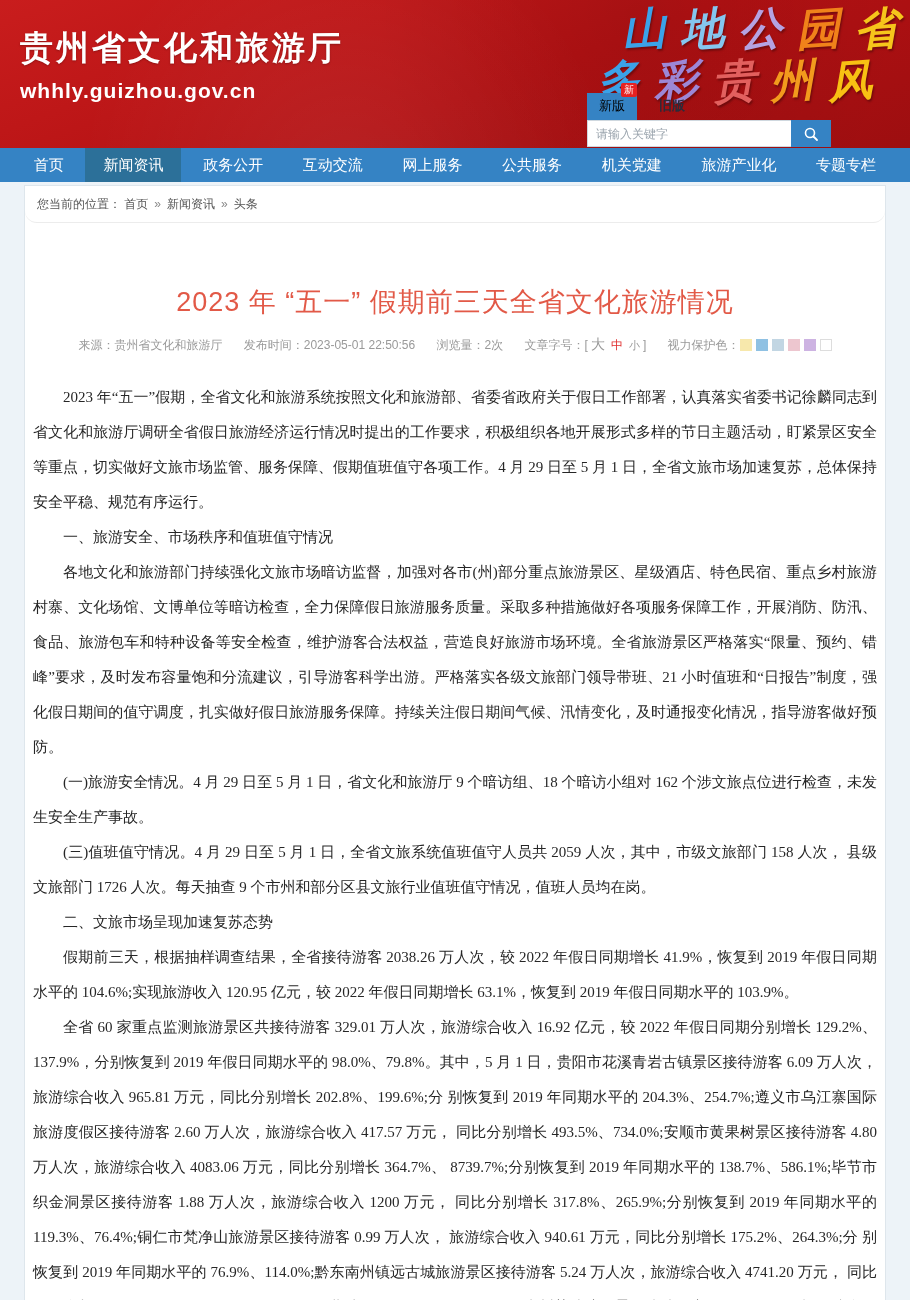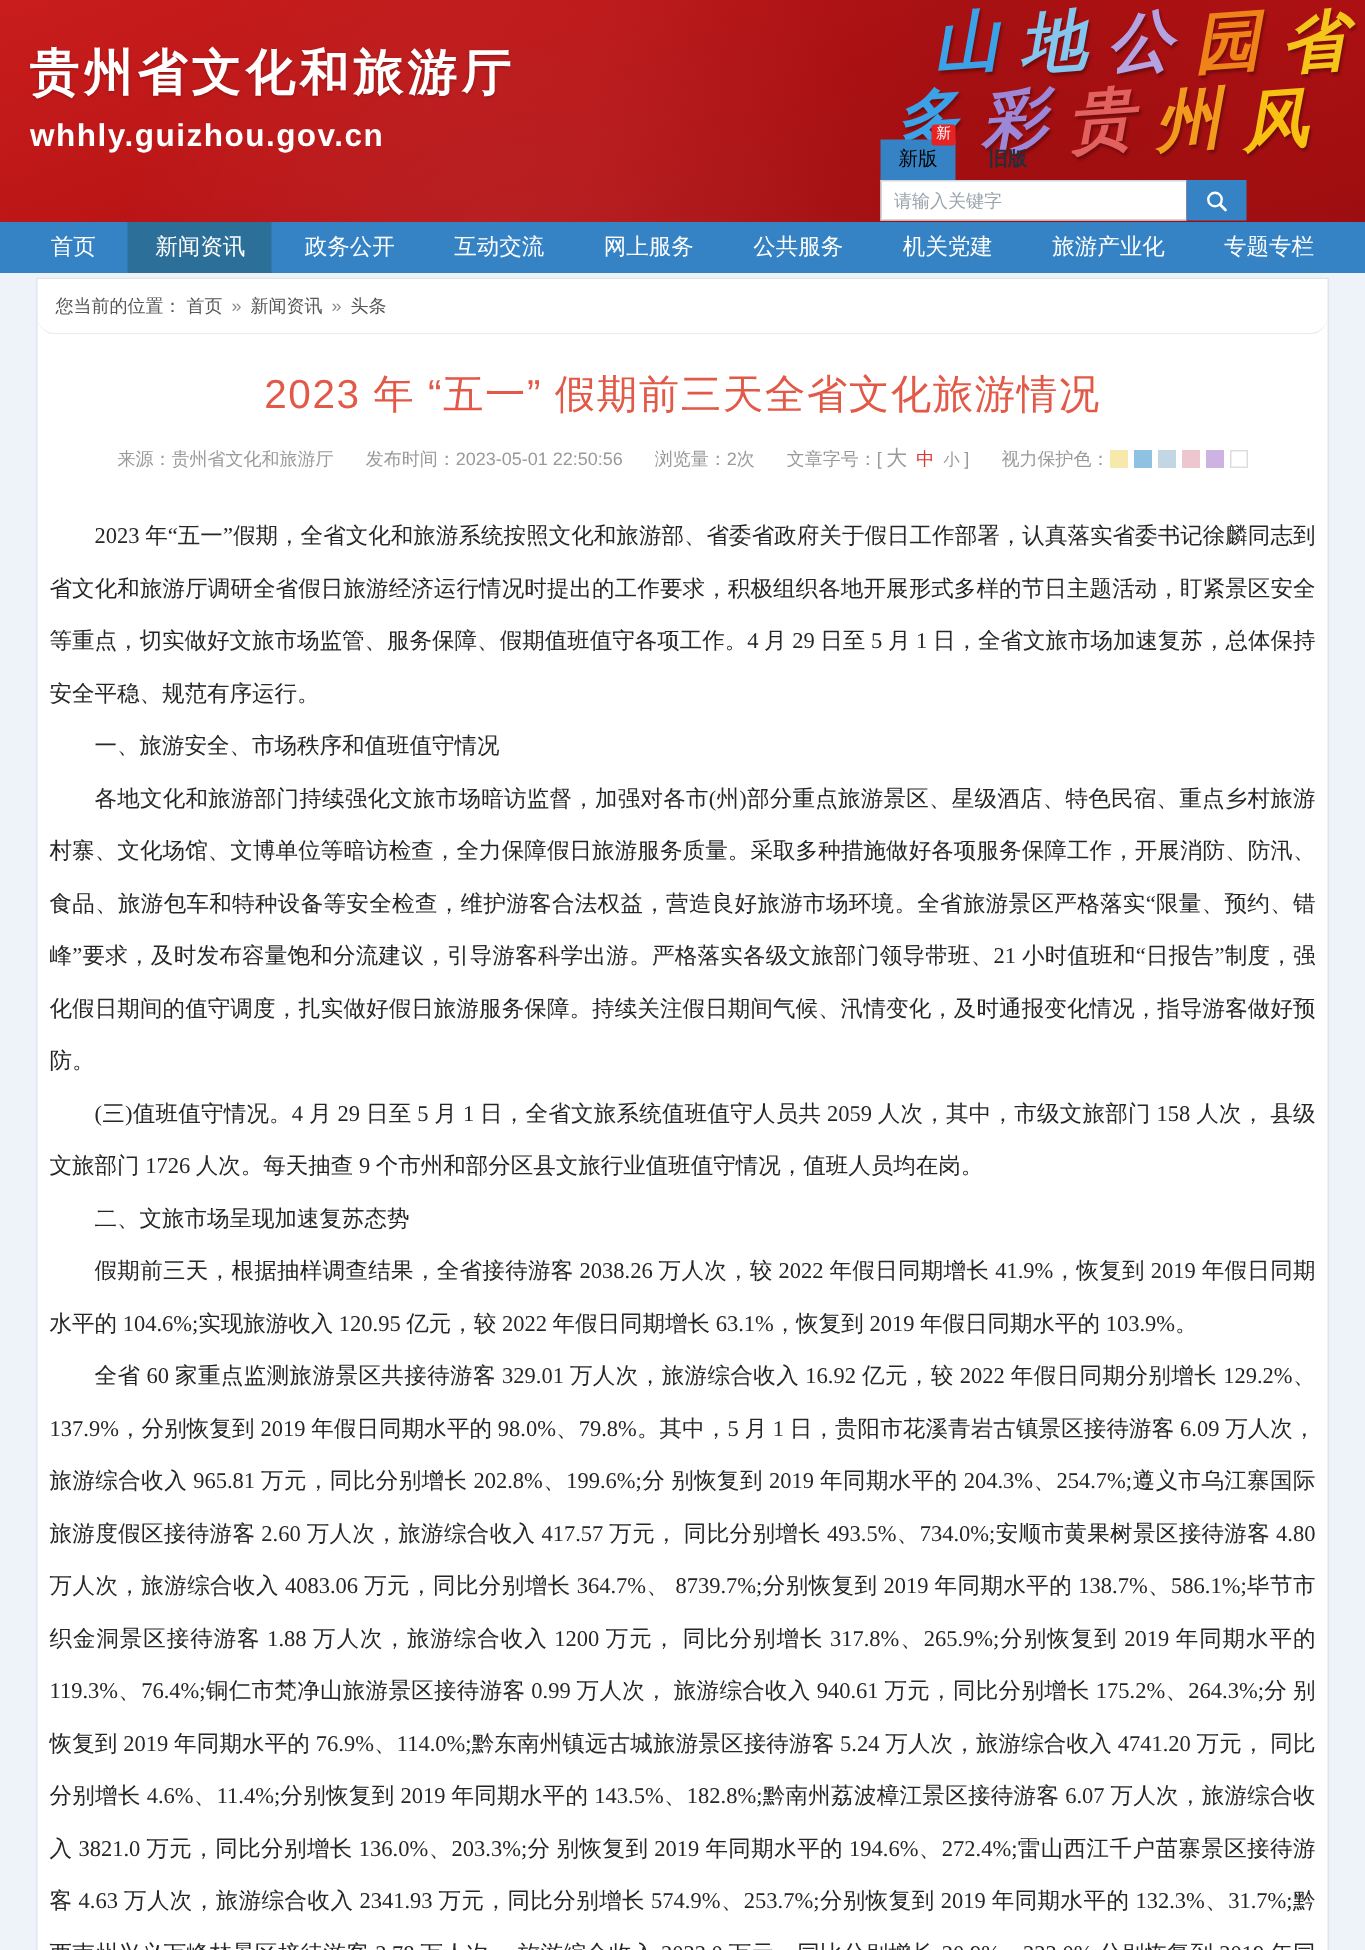--- a/index.html
+++ b/index.html
@@ -45,21 +45,21 @@
   .nav-item { color:#fff; font-size:15px; line-height:34px; padding:0 18px; cursor:pointer; white-space:nowrap; }
   .nav-item.active { background:#2c7099; }
   
   .page-body { padding:3px 24px 0; }
   .content-box { background:#fff; border:1px solid #dee6ec; min-height:1115px; }
   .breadcrumb { font-size:12px; color:#555; padding:10px 12px 9px; border-bottom:1px solid #ececec;border-radius:12px; }
   .breadcrumb .crumb { color:#555; cursor:pointer; }
   .breadcrumb .sep { color:#888; margin:0 6px; }
   .article { padding:22px 8px 30px; }
   .article-title { text-align:center; color:#e25947; font-size:27px; font-weight:400;
-    letter-spacing:1px; padding:0 40px; }
+    letter-spacing:1px; padding:0 40px;margin-top:39px; }
   .article-meta { text-align:center; margin-top:16px; font-size:12px; color:#999; }
   .article-meta .grp { margin:0 9px; white-space:nowrap; }
   .article-meta .sz { margin:0 3px; cursor:pointer; color:#999; }
   .article-meta .sz.big { font-size:14px; }
   .article-meta .sz.active { color:#e03030; }
   .article-meta .sz.small { font-size:11px; }
   .swatches { display:inline-flex; gap:4px; vertical-align:-2px; }
   .swatch { width:12px; height:12px; display:inline-block; cursor:pointer; }
   .swatch.white { border:1px solid #ddd; }
   .article-body { margin-top:26px; font-family:"Liberation Serif", serif;
@@ -147,20 +147,21 @@
               <span class="swatch" style="background: rgb(237, 198, 207);"></span>
               <span class="swatch" style="background: rgb(205, 179, 226);"></span>
               <span class="swatch white" style="background: rgb(255, 255, 255);"></span>
             </span></span>
       </div>
 
       <div class="article-body">
           <p>2023 年“五一”假期，全省文化和旅游系统按照文化和旅游部、省委省政府关于假日工作部署，认真落实省委书记徐麟同志到省文化和旅游厅调研全省假日旅游经济运行情况时提出的工作要求，积极组织各地开展形式多样的节日主题活动，盯紧景区安全等重点，切实做好文旅市场监管、服务保障、假期值班值守各项工作。4 月 29 日至 5 月 1 日，全省文旅市场加速复苏，总体保持安全平稳、规范有序运行。</p>
           <p class="section-heading">一、旅游安全、市场秩序和值班值守情况</p>
           <p>各地文化和旅游部门持续强化文旅市场暗访监督，加强对各市(州)部分重点旅游景区、星级酒店、特色民宿、重点乡村旅游村寨、文化场馆、文博单位等暗访检查，全力保障假日旅游服务质量。采取多种措施做好各项服务保障工作，开展消防、防汛、 食品、旅游包车和特种设备等安全检查，维护游客合法权益，营造良好旅游市场环境。全省旅游景区严格落实“限量、预约、错 峰”要求，及时发布容量饱和分流建议，引导游客科学出游。严格落实各级文旅部门领导带班、21 小时值班和“日报告”制度，强化假日期间的值守调度，扎实做好假日旅游服务保障。持续关注假日期间气候、汛情变化，及时通报变化情况，指导游客做好预防。</p>
+          <p>(一)旅游安全情况。4 月 29 日至 5 月 1 日，省文化和旅游厅 9 个暗访组、18 个暗访小组对 162 个涉文旅点位进行检查，未发生安全生产事故。</p>
           <p>(三)值班值守情况。4 月 29 日至 5 月 1 日，全省文旅系统值班值守人员共 2059 人次，其中，市级文旅部门 158 人次， 县级文旅部门 1726 人次。每天抽查 9 个市州和部分区县文旅行业值班值守情况，值班人员均在岗。</p>
           <p class="section-heading">二、文旅市场呈现加速复苏态势</p>
           <p>假期前三天，根据抽样调查结果，全省接待游客 2038.26 万人次，较 2022 年假日同期增长 41.9%，恢复到 2019 年假日同期水平的 104.6%;实现旅游收入 120.95 亿元，较 2022 年假日同期增长 63.1%，恢复到 2019 年假日同期水平的 103.9%。</p>
           <p>全省 60 家重点监测旅游景区共接待游客 329.01 万人次，旅游综合收入 16.92 亿元，较 2022 年假日同期分别增长 129.2%、 137.9%，分别恢复到 2019 年假日同期水平的 98.0%、79.8%。其中，5 月 1 日，贵阳市花溪青岩古镇景区接待游客 6.09 万人次， 旅游综合收入 965.81 万元，同比分别增长 202.8%、199.6%;分 别恢复到 2019 年同期水平的 204.3%、254.7%;遵义市乌江寨国际旅游度假区接待游客 2.60 万人次，旅游综合收入 417.57 万元， 同比分别增长 493.5%、734.0%;安顺市黄果树景区接待游客 4.80 万人次，旅游综合收入 4083.06 万元，同比分别增长 364.7%、 8739.7%;分别恢复到 2019 年同期水平的 138.7%、586.1%;毕节市织金洞景区接待游客 1.88 万人次，旅游综合收入 1200 万元， 同比分别增长 317.8%、265.9%;分别恢复到 2019 年同期水平的 119.3%、76.4%;铜仁市梵净山旅游景区接待游客 0.99 万人次， 旅游综合收入 940.61 万元，同比分别增长 175.2%、264.3%;分 别恢复到 2019 年同期水平的 76.9%、114.0%;黔东南州镇远古城旅游景区接待游客 5.24 万人次，旅游综合收入 4741.20 万元， 同比分别增长 4.6%、11.4%;分别恢复到 2019 年同期水平的 143.5%、182.8%;黔南州荔波樟江景区接待游客 6.07 万人次，旅游综合收入 3821.0 万元，同比分别增长 136.0%、203.3%;分 别恢复到 2019 年同期水平的 194.6%、272.4%;雷山西江千户苗寨景区接待游客 4.63 万人次，旅游综合收入 2341.93 万元，同比分别增长 574.9%、253.7%;分别恢复到 2019 年同期水平的 132.3%、31.7%;黔西南州兴义万峰林景区接待游客 3.78 万人次， 旅游综合收入 3023.0 万元，同比分别增长-20.9%、222.0%;分别恢复到 2019 年同期水平的 75.8%、75.8%;六盘水市梅花山旅游景区接待游客 2.20 万人次，旅游综合收入 2156.00 万元，同比分别增长 2.0%、25.1%;分别恢复到 2019 年同期水平的 147.2%、 174.1%;六盘水市盘州乌蒙大草原景区接待游客 2.01 万人次， 旅游综合收入 1853.34 万元，同比分别增长 20.0%、38.0%;分 别恢复到 2019 年同期水平的 116.5%、126.1%;黔东南州剑河温泉接待游客 0.22 万人次，旅游综合收入 133.19 万元，同比分别增长 108.31%、25.88%。</p>
         </div>
     </div>
 
   </div>
 </div>
 

